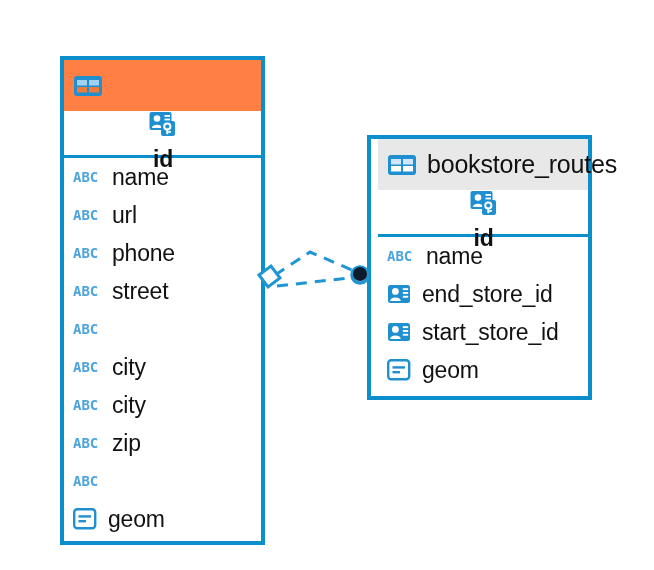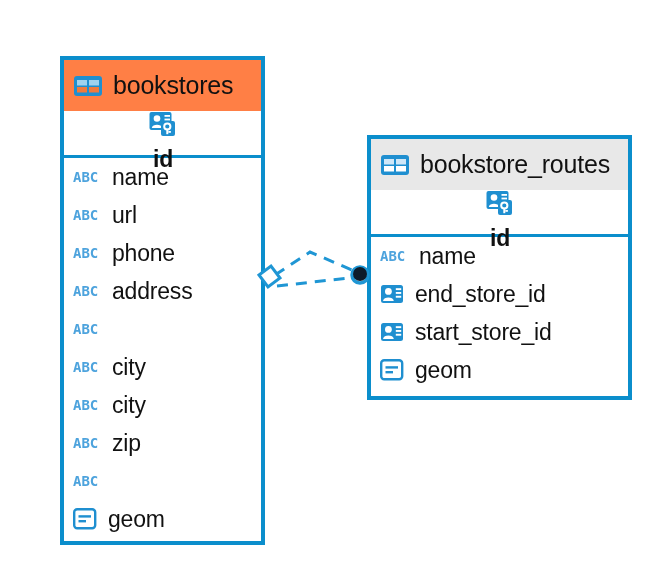--- a/index.html
+++ b/index.html
@@ -28,22 +28,23 @@
   }
   #entity-bookstores {
     left: 60px;
     top: 56px;
     width: 205px;
     height: 489px;
   }
   #entity-bookstore-routes {
     left: 367px;
     top: 135px;
-    width: 265px;
+    width: 225px;
     height: 265px;
+    padding-left: 7px;
   }
 
   .entity-header {
     display: flex;
     align-items: center;
     box-sizing: border-box;
     height: 51px;
     padding: 0 8px 0 9px;
     gap: 10px;
   }
@@ -109,21 +110,20 @@
     <div class="entity-header selected">
       <span class="icon">
         <svg width="30" height="24" viewBox="0 0 30 24">
           <rect x="1" y="2" width="28" height="20" rx="3" fill="#1f8fd0"></rect>
           <rect x="4" y="6" width="10" height="5.5" fill="#9ed2ef"></rect>
           <rect x="16" y="6" width="10" height="5.5" fill="#9ed2ef"></rect>
           <rect x="4" y="13" width="10" height="5.5" fill="#f07a3c"></rect>
           <rect x="16" y="13" width="10" height="5.5" fill="#f07a3c"></rect>
         </svg>
       </span>
-      <span class="entity-title">bookstores</span>
     </div>
 
     <div class="field-row pk">
       <span class="icon">
         <svg width="28" height="26" viewBox="0 0 28 26">
           <rect x="0.5" y="1" width="22" height="18" rx="2" fill="#1f8fd0"></rect>
           <circle cx="8" cy="7.5" r="3.3" fill="#ffffff"></circle>
           <path d="M2.8 17 C3.2 12.6 12.8 12.6 13.2 17 Z" fill="#ffffff"></path>
           <rect x="15.5" y="4" width="5.5" height="1.8" fill="#ffffff"></rect>
           <rect x="15.5" y="7.6" width="5.5" height="1.8" fill="#ffffff"></rect>
@@ -165,21 +165,21 @@
       </span>
       <span class="field-name">phone</span>
     </div>
 
     <div class="field-row">
       <span class="icon icon-abc">
         <svg width="30" height="16" viewBox="0 0 30 16">
           <text x="0" y="13" font-family="'DejaVu Sans Mono', monospace" font-size="14" font-weight="bold" fill="#4da3dd">ABC</text>
         </svg>
       </span>
-      <span class="field-name">address</span>
+      <span class="field-name">street</span>
     </div>
 
     <div class="field-row">
       <span class="icon icon-abc">
         <svg width="30" height="16" viewBox="0 0 30 16">
           <text x="0" y="13" font-family="'DejaVu Sans Mono', monospace" font-size="14" font-weight="bold" fill="#4da3dd">ABC</text>
         </svg>
       </span>
     </div>
 

